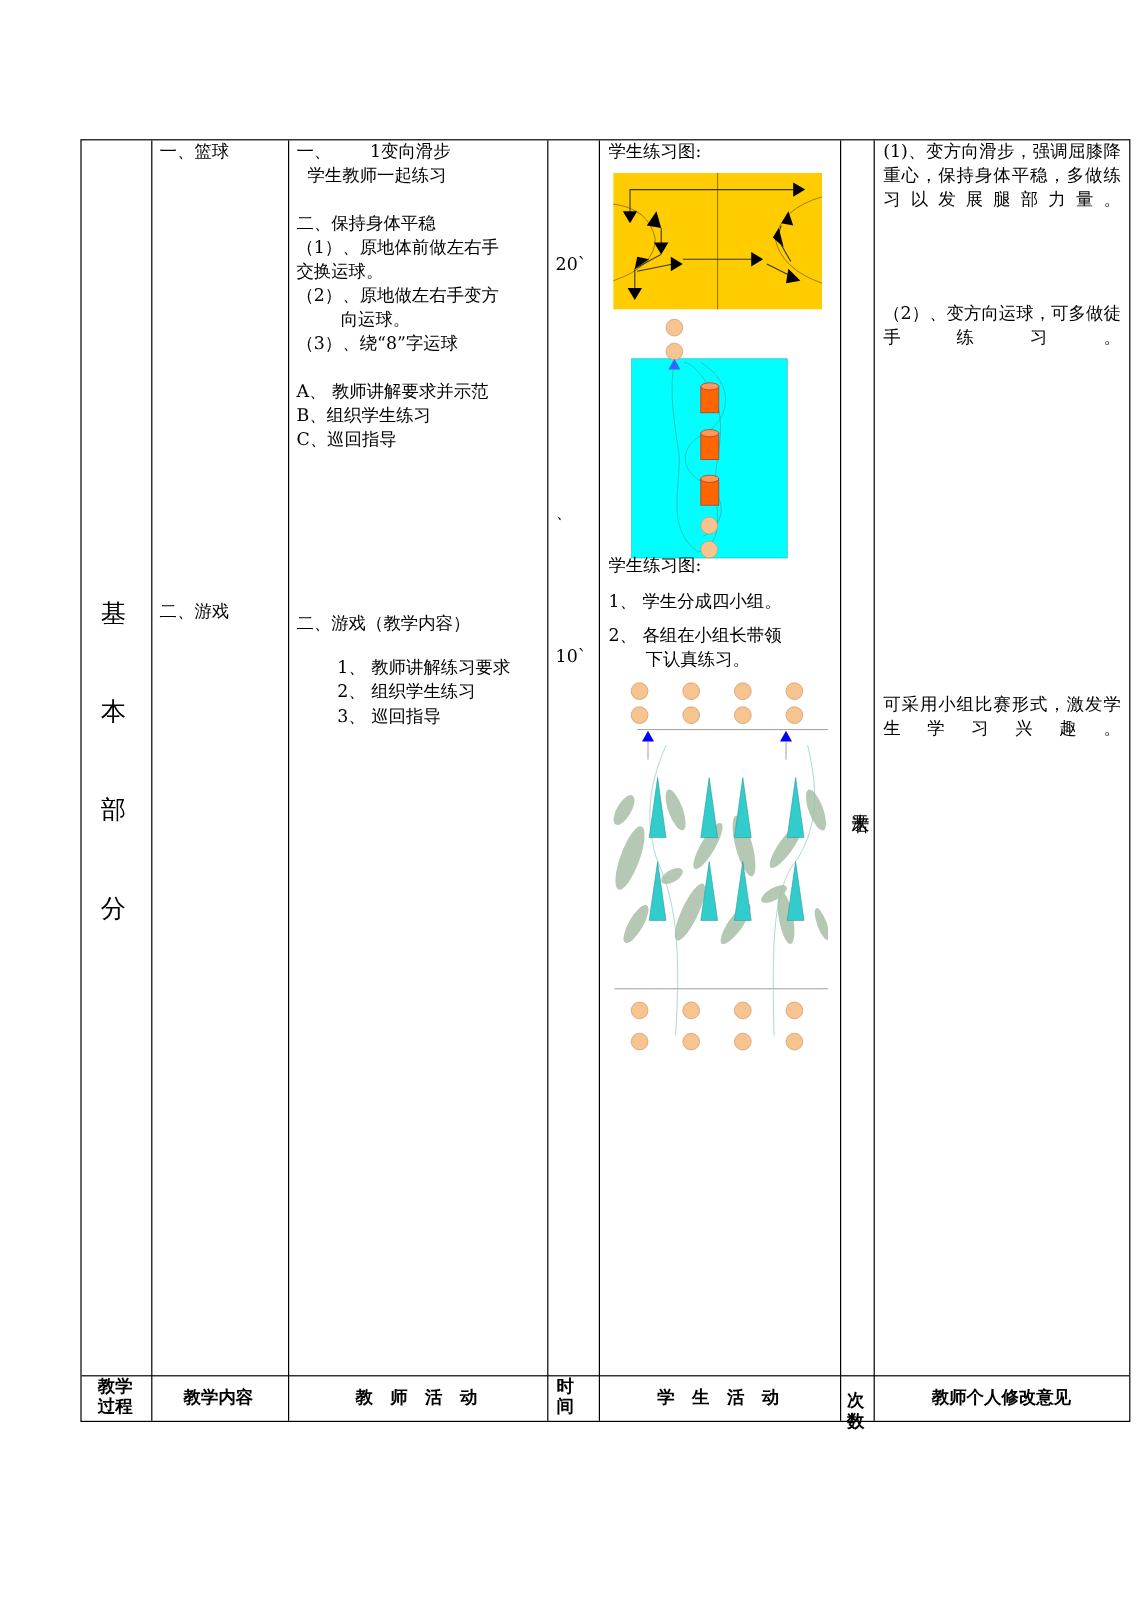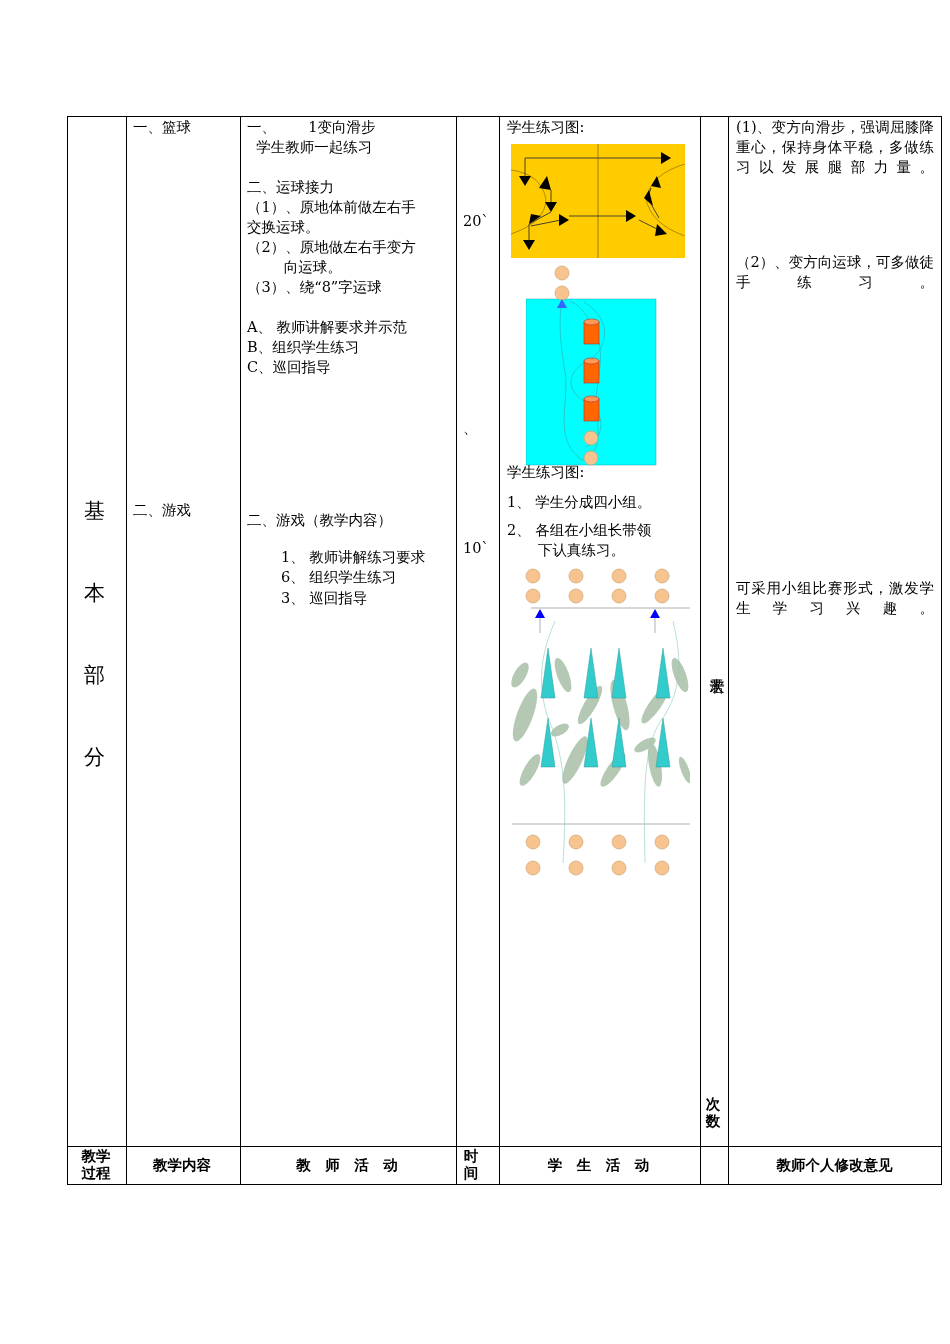--- a/index.html
+++ b/index.html
@@ -32,34 +32,34 @@
 <div class="big" style="left:84px;top:661px">部</div>
 <div class="big" style="left:84px;top:743px">分</div>
 
 <div class="txt" style="left:133px;top:117px">一、篮球</div>
 <div class="txt" style="left:133px;top:500px">二、游戏</div>
 
 <div style="position:absolute;left:247px;top:117px;width:205px">
   <div class="txt" style="position:relative">一、       1变向滑步</div>
   <div class="txt" style="position:relative">  学生教师一起练习</div>
   <div class="txt" style="position:relative;height:20px"></div>
-  <div class="txt" style="position:relative">二、运球接力</div>
+  <div class="txt" style="position:relative">二、保持身体平稳</div>
   <div class="txt" style="position:relative">（1）、原地体前做左右手</div>
   <div class="txt" style="position:relative">交换运球。</div>
   <div class="txt" style="position:relative">（2）、原地做左右手变方</div>
   <div class="txt" style="position:relative">        向运球。</div>
   <div class="txt" style="position:relative">（3）、绕“8”字运球</div>
   <div class="txt" style="position:relative;height:20px"></div>
   <div class="txt" style="position:relative">A、 教师讲解要求并示范</div>
   <div class="txt" style="position:relative">B、组织学生练习</div>
   <div class="txt" style="position:relative">C、巡回指导</div>
 </div>
 <div class="txt" style="left:247px;top:510px">二、游戏（教学内容）</div>
 <div class="txt" style="left:281px;top:547px">1、 教师讲解练习要求</div>
-<div class="txt" style="left:281px;top:567px">6、 组织学生练习</div>
+<div class="txt" style="left:281px;top:567px">2、 组织学生练习</div>
 <div class="txt" style="left:281px;top:588px">3、 巡回指导</div>
 
 <div class="txt" style="left:463px;top:211px">20`</div>
 <div class="txt" style="left:463px;top:418px">、</div>
 <div class="txt" style="left:463px;top:538px">10`</div>
 
 <div class="txt" style="left:507px;top:117px">学生练习图:</div>
 
 <svg style="left:511px;top:144px" width="174" height="114" viewBox="0 0 174 114">
   <rect x="0" y="0" width="174" height="114" fill="#FFCC00"></rect>
@@ -173,14 +173,14 @@
 
 <div class="txt just" style="left:736px;top:117px;width:198px">(1)、变方向滑步，强调屈膝降重心，保持身体平稳，多做练习以发展腿部力量。</div>
 <div class="txt just" style="left:736px;top:252px;width:198px">（2）、变方向运球，可多做徒手练习。</div>
 <div class="txt just" style="left:736px;top:578px;width:198px">可采用小组比赛形式，激发学生学习兴趣。</div>
 
 <div class="hdr" style="left:68px;top:1148px;width:56px"><span style="display:inline-block;width:34px;word-break:break-all">教学过程</span></div>
 <div class="hdr" style="left:126px;top:1157px;width:112px">教学内容</div>
 <div class="hdr" style="left:240px;top:1157px;width:214px">教　师　活　动</div>
 <div class="hdr" style="left:456px;top:1148px;width:30px;word-break:break-all"><span style="display:inline-block;width:17px;word-break:break-all">时间</span></div>
 <div class="hdr" style="left:499px;top:1157px;width:199px">学　生　活　动</div>
-<div class="hdr" style="left:700px;top:1096px;width:26px"><span style="display:inline-block;width:17px;word-break:break-all">次数</span></div>
+<div class="hdr" style="left:700px;top:1160px;width:26px"><span style="display:inline-block;width:17px;word-break:break-all">次数</span></div>
 <div class="hdr" style="left:728px;top:1157px;width:213px">教师个人修改意见</div>
 
 </body></html>

